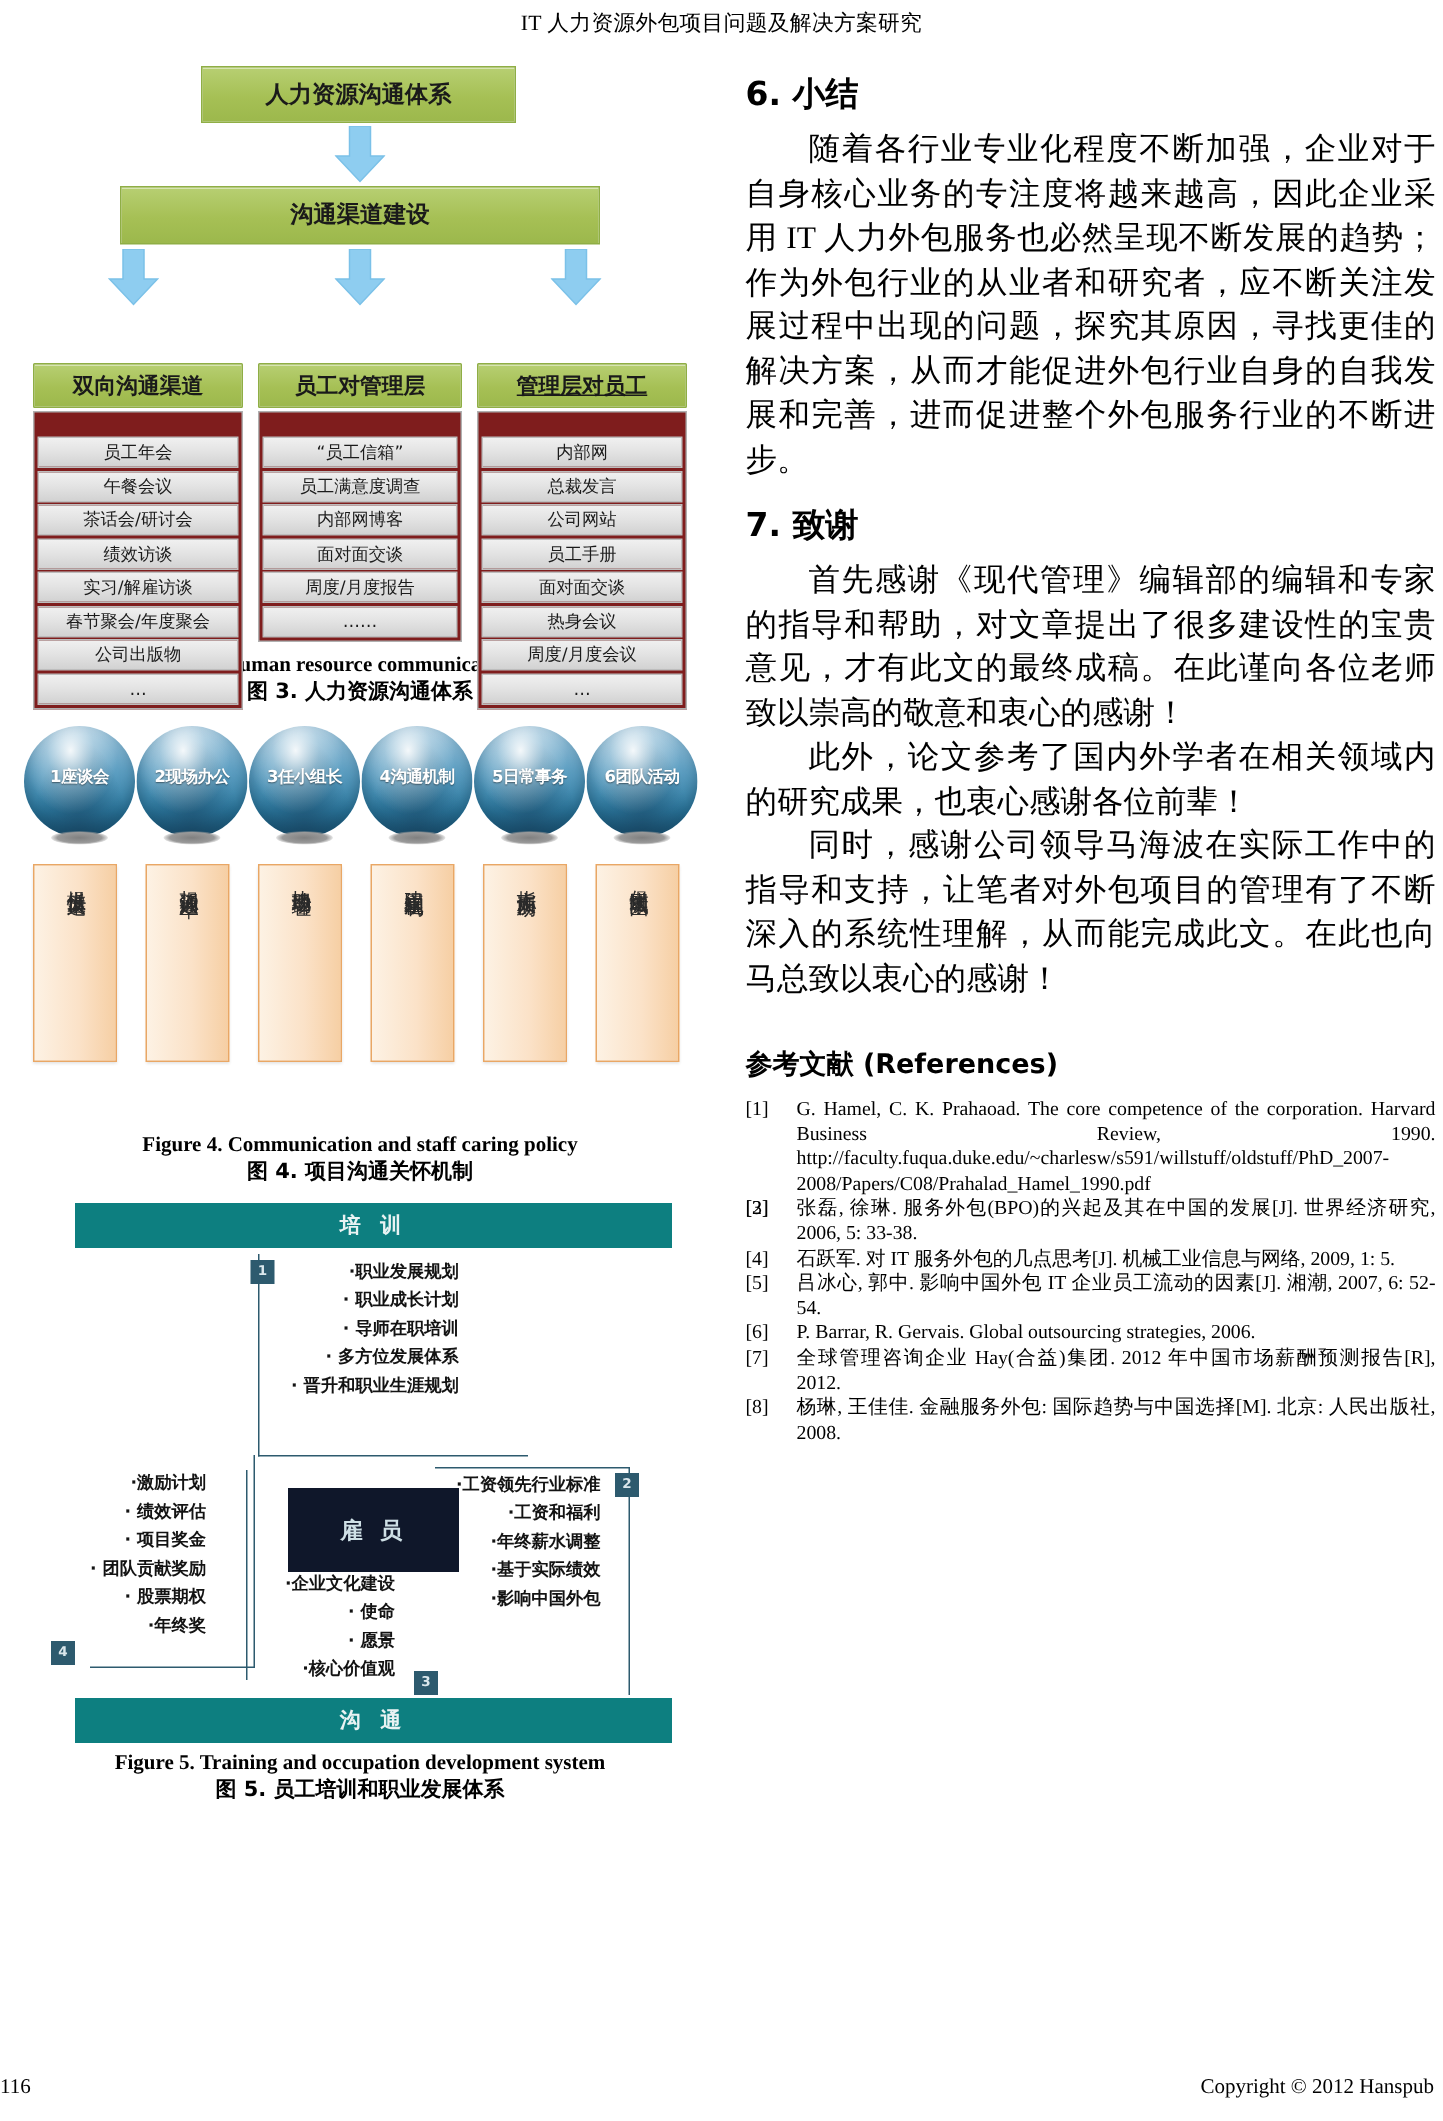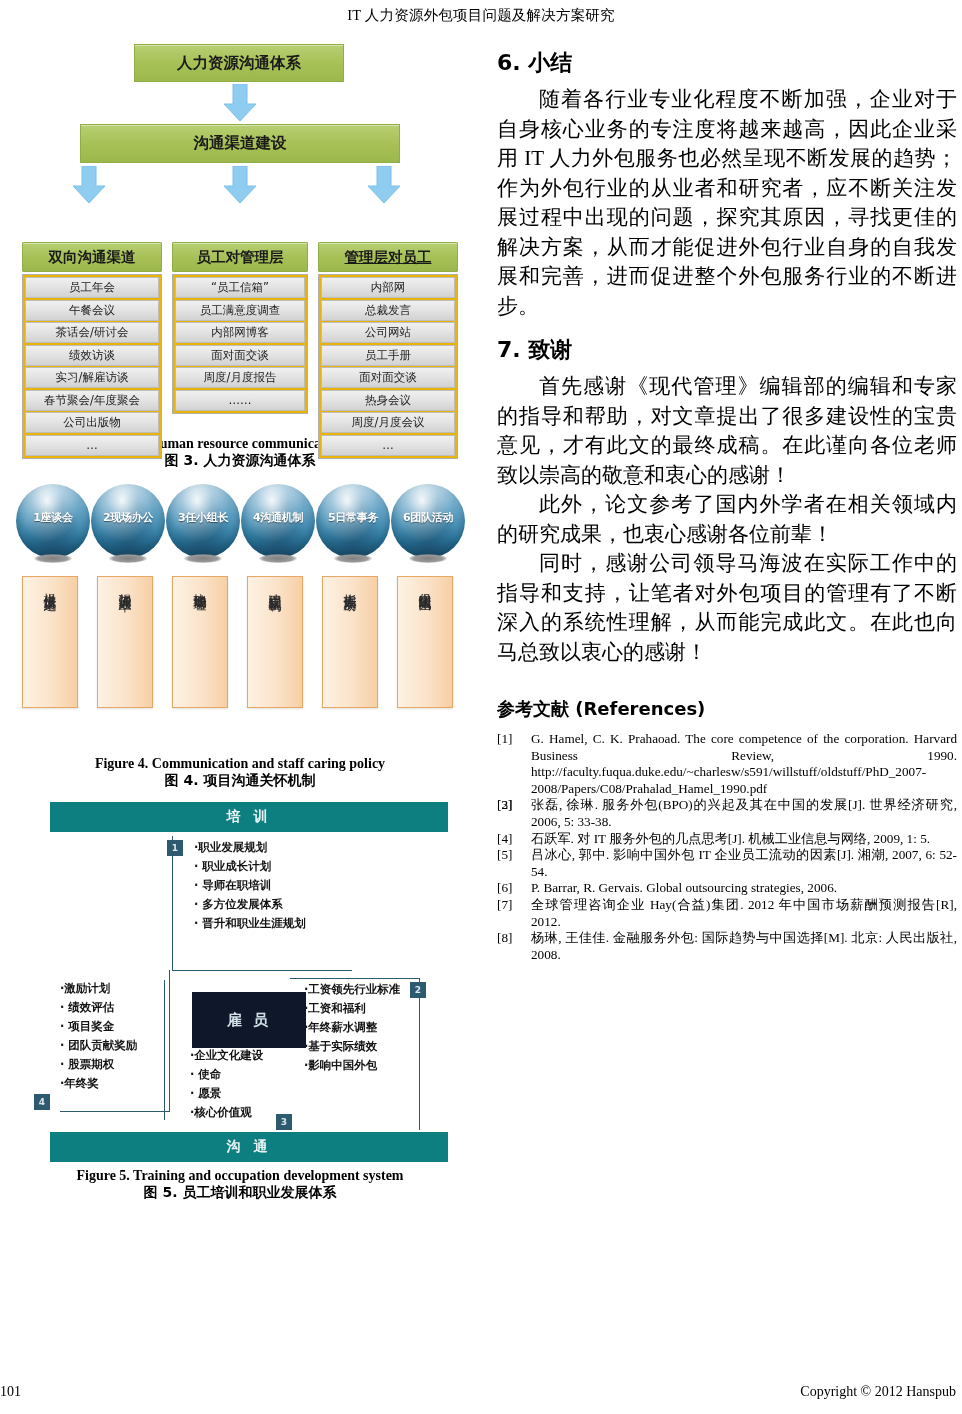--- a/index.html
+++ b/index.html
@@ -54,23 +54,23 @@
 
   .arrow { position:absolute; }
   .arrow svg { display:block; }
 
   .lst { position:absolute; }
   .lst.c1 { left:8px;   top:234px; width:140px; }
   .lst.c2 { left:158px; top:234px; width:136px; }
   .lst.c3 { left:304px; top:234px; width:140px; }
 
   .lst .wrap {
-    background:#eab308;
+    background:#7f1d1d;
     border:1px solid #b0b0b0;
-    padding:2px 2px 2px 2px;
+    padding:16px 2px 2px 2px;
   }
   .cell {
     background: linear-gradient(180deg,#f0f0f0 0%,#e3e3e3 48%,#d2d2d2 100%);
     border:1px solid #bdbdbd;
     height:21px; line-height:19px;
     text-align:center;
     font-size:11.5px;
     font-family:"DejaVu Sans","Liberation Sans",sans-serif;
     color:#1b1b1b;
     margin-bottom:1.5px;
@@ -156,21 +156,21 @@
   }
 
   .bracket { position:absolute; border:1.4px solid #2d5a6e; }
   .br1 { left:158px; top:34px;  width:180px; height:135px; border-right:0; border-top:0; }
   .br2 { left:150px; top:178px; width:188px; height:140px; border-left:1.4px solid #2d5a6e; border-right:0; border-top:0; border-bottom:0; }
   .br3 { left:276px; top:176px; width:130px; height:152px; border-left:0; border-bottom:0; }
   .br4 { left:46px;  top:168px; width:110px; height:142px; border-left:0; border-top:0; }
 
   .bl { position:absolute; font-family:"DejaVu Sans","Liberation Sans",sans-serif;
         font-weight:700; font-size:11.5px; line-height:19px; color:#131313; white-space:nowrap; }
-  .bl .b { display:block; }
+  .bl .b { display:block;text-align:right; }
 
   .numtag {
     position:absolute; width:16px; height:16px;
     background:#2d5a6e; color:#dbe7ec;
     font-family:"DejaVu Sans","Liberation Sans",sans-serif;
     font-size:9px; font-weight:700;
     display:flex; align-items:center; justify-content:center;
   }
 
   
@@ -421,15 +421,15 @@
     <div class="refitem"><span class="n">[4]</span><span>石跃军. 对 IT 服务外包的几点思考[J]. 机械工业信息与网络, 2009, 1: 5.</span></div>
     <div class="refitem"><span class="n">[5]</span><span>吕冰心, 郭中. 影响中国外包 IT 企业员工流动的因素[J]. 湘潮, 2007, 6: 52-54.</span></div>
     <div class="refitem"><span class="n">[6]</span><span>P. Barrar, R. Gervais. Global outsourcing strategies, 2006.</span></div>
     <div class="refitem"><span class="n">[7]</span><span>全球管理咨询企业 Hay(合益)集团. 2012 年中国市场薪酬预测报告[R], 2012.</span></div>
     <div class="refitem"><span class="n">[8]</span><span>杨琳, 王佳佳. 金融服务外包: 国际趋势与中国选择[M]. 北京: 人民出版社, 2008.</span></div>
   </div>
 
 </div>
 
 <div class="footer">
-  <span class="pg">101</span>
+  <span class="pg">116</span>
   <span class="copy">Copyright © 2012 Hanspub</span>
 </div>
 
 </body></html>

